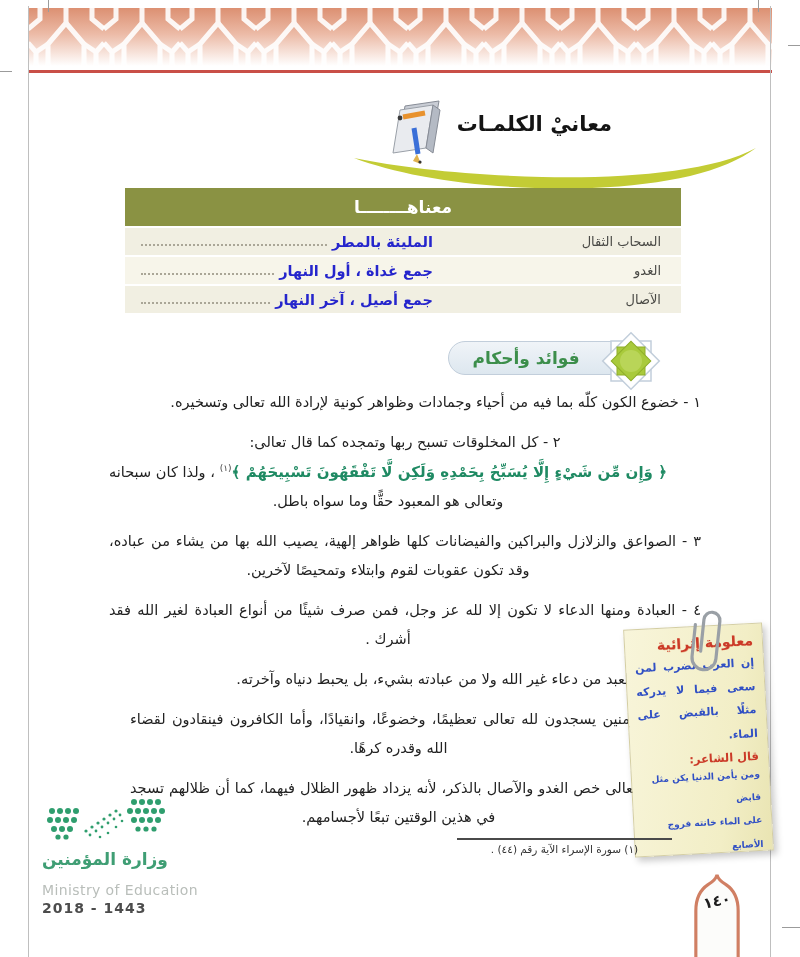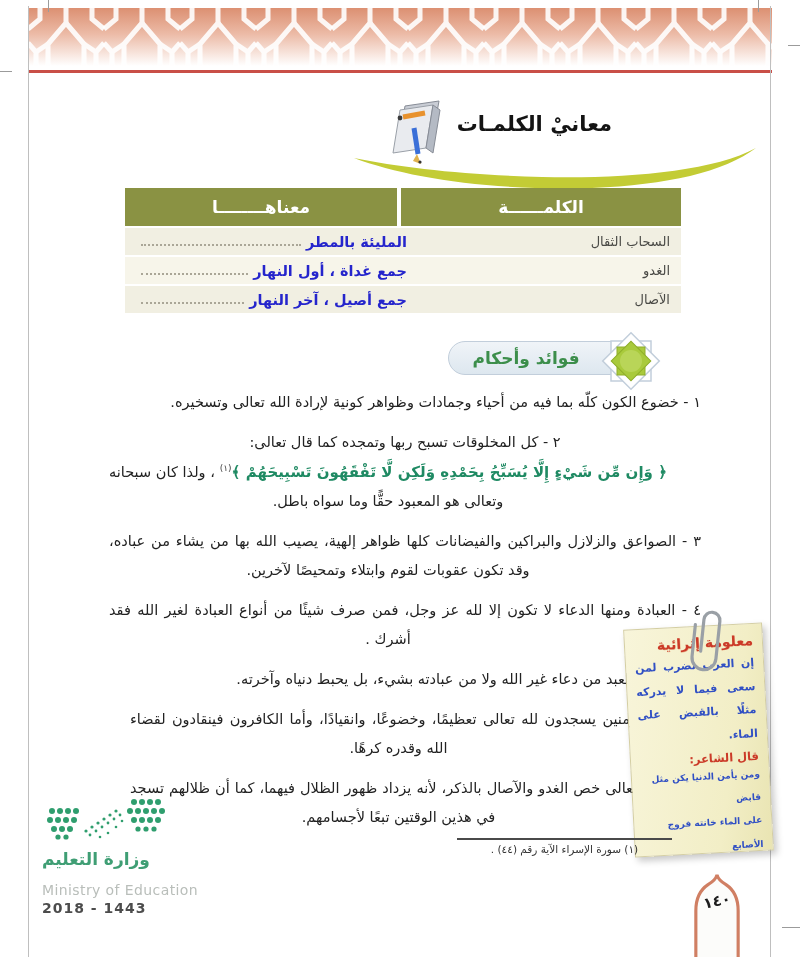--- a/index.html
+++ b/index.html
@@ -25,21 +25,21 @@
 
   
   .vocab{position:absolute;left:125px;top:188px;width:556px;direction:rtl;}
   .thead{display:flex;gap:4px;height:38px;}
   .th{background:#8a9243;color:#fff;display:flex;align-items:center;justify-content:center;
       font-size:17px;font-weight:bold;}
   .th-word{width:280px;}
   .th-meaning{flex:1;}
   .trow{display:flex;height:27px;margin-top:2px;align-items:center;}
   .trow.odd{background:#f1efe2;} .trow.even{background:#f7f5ea;}
-  .td-word{width:274px;padding-left:8px;box-sizing:border-box;padding-right:11px;
+  .td-word{width:248px;padding-left:8px;box-sizing:border-box;padding-right:20px;
            font-size:13px;color:#4a4a46;text-align:right;}
   .td-meaning{flex:1;display:flex;align-items:center;margin-left:10px;}
   .mean{color:#2525cc;font-weight:bold;font-size:14.5px;white-space:nowrap;}
   .dots{flex:1;border-bottom:2px dotted #aaa697;height:11px;margin:0 5px 5px 6px;}
 
   
   .bh{position:absolute;top:330px;left:448px;width:214px;height:62px;}
   .bh .banner{position:absolute;top:11px;left:0;width:184px;height:34px;border-radius:17px;
       background:linear-gradient(#f0f4f8,#dde7ef);border:1px solid #c2cedb;
       display:flex;align-items:center;justify-content:center;padding-left:6px;padding-right:34px;
@@ -138,21 +138,20 @@
   <div class="wm-title">معانيْ الكلمـات</div>
   <div class="wm-swoosh">
     <svg width="406" height="52" viewBox="0 0 406 52">
       <path d="M2 12 C 55 32, 140 45, 240 42 C 315 39, 372 26, 404 2
                C 360 26, 270 33, 190 31 C 115 29, 50 22, 2 12 Z" fill="#c3cc35"></path>
     </svg>
   </div>
 
   <div class="vocab">
     <div class="thead">
-      <div class="th th-word">الكلمــــــة</div>
       <div class="th th-meaning">معناهــــــــا</div>
     </div>
     <div class="trow odd">
       <div class="td-word">السحاب الثقال</div>
       <div class="td-meaning">
         <span class="mean">المليئة بالمطر</span>
         <span class="dots"></span>
       </div>
     </div>
     <div class="trow even">
@@ -280,21 +279,21 @@
           <circle cx="60" cy="32" r="1.4"></circle>
         <circle cx="66" cy="28" r="1.4"></circle>
           <circle cx="72" cy="24" r="1.4"></circle>
           <circle cx="78" cy="20" r="1.4"></circle>
         <circle cx="58" cy="42" r="1.3"></circle>
           <circle cx="66" cy="38" r="1.3"></circle>
           <circle cx="74" cy="32" r="1.3"></circle>
           <circle cx="80" cy="26" r="1.3"></circle>
       </g>
     </svg>
-    <div class="logo-ar">وزارة التعليم</div>
+    <div class="logo-ar">وزارة المؤمنين</div>
     <div class="logo-en">Ministry of Education</div>
     <div class="logo-years" dir="ltr">2018 - 1443</div>
   </div>
 
   <div class="arch">
     <svg width="54" height="90" viewBox="0 0 54 100">
       <path d="M27 3 C26 8 22 11 17 14 C8 20 3.5 31 3.5 43 L3.5 100 L50.5 100 L50.5 43
                C50.5 31 46 20 37 14 C32 11 28 8 27 3 Z" fill="#fcfcfa" stroke="#d07f63" stroke-width="3.5"></path>
     </svg>
     <div class="num">١٤٠</div>

